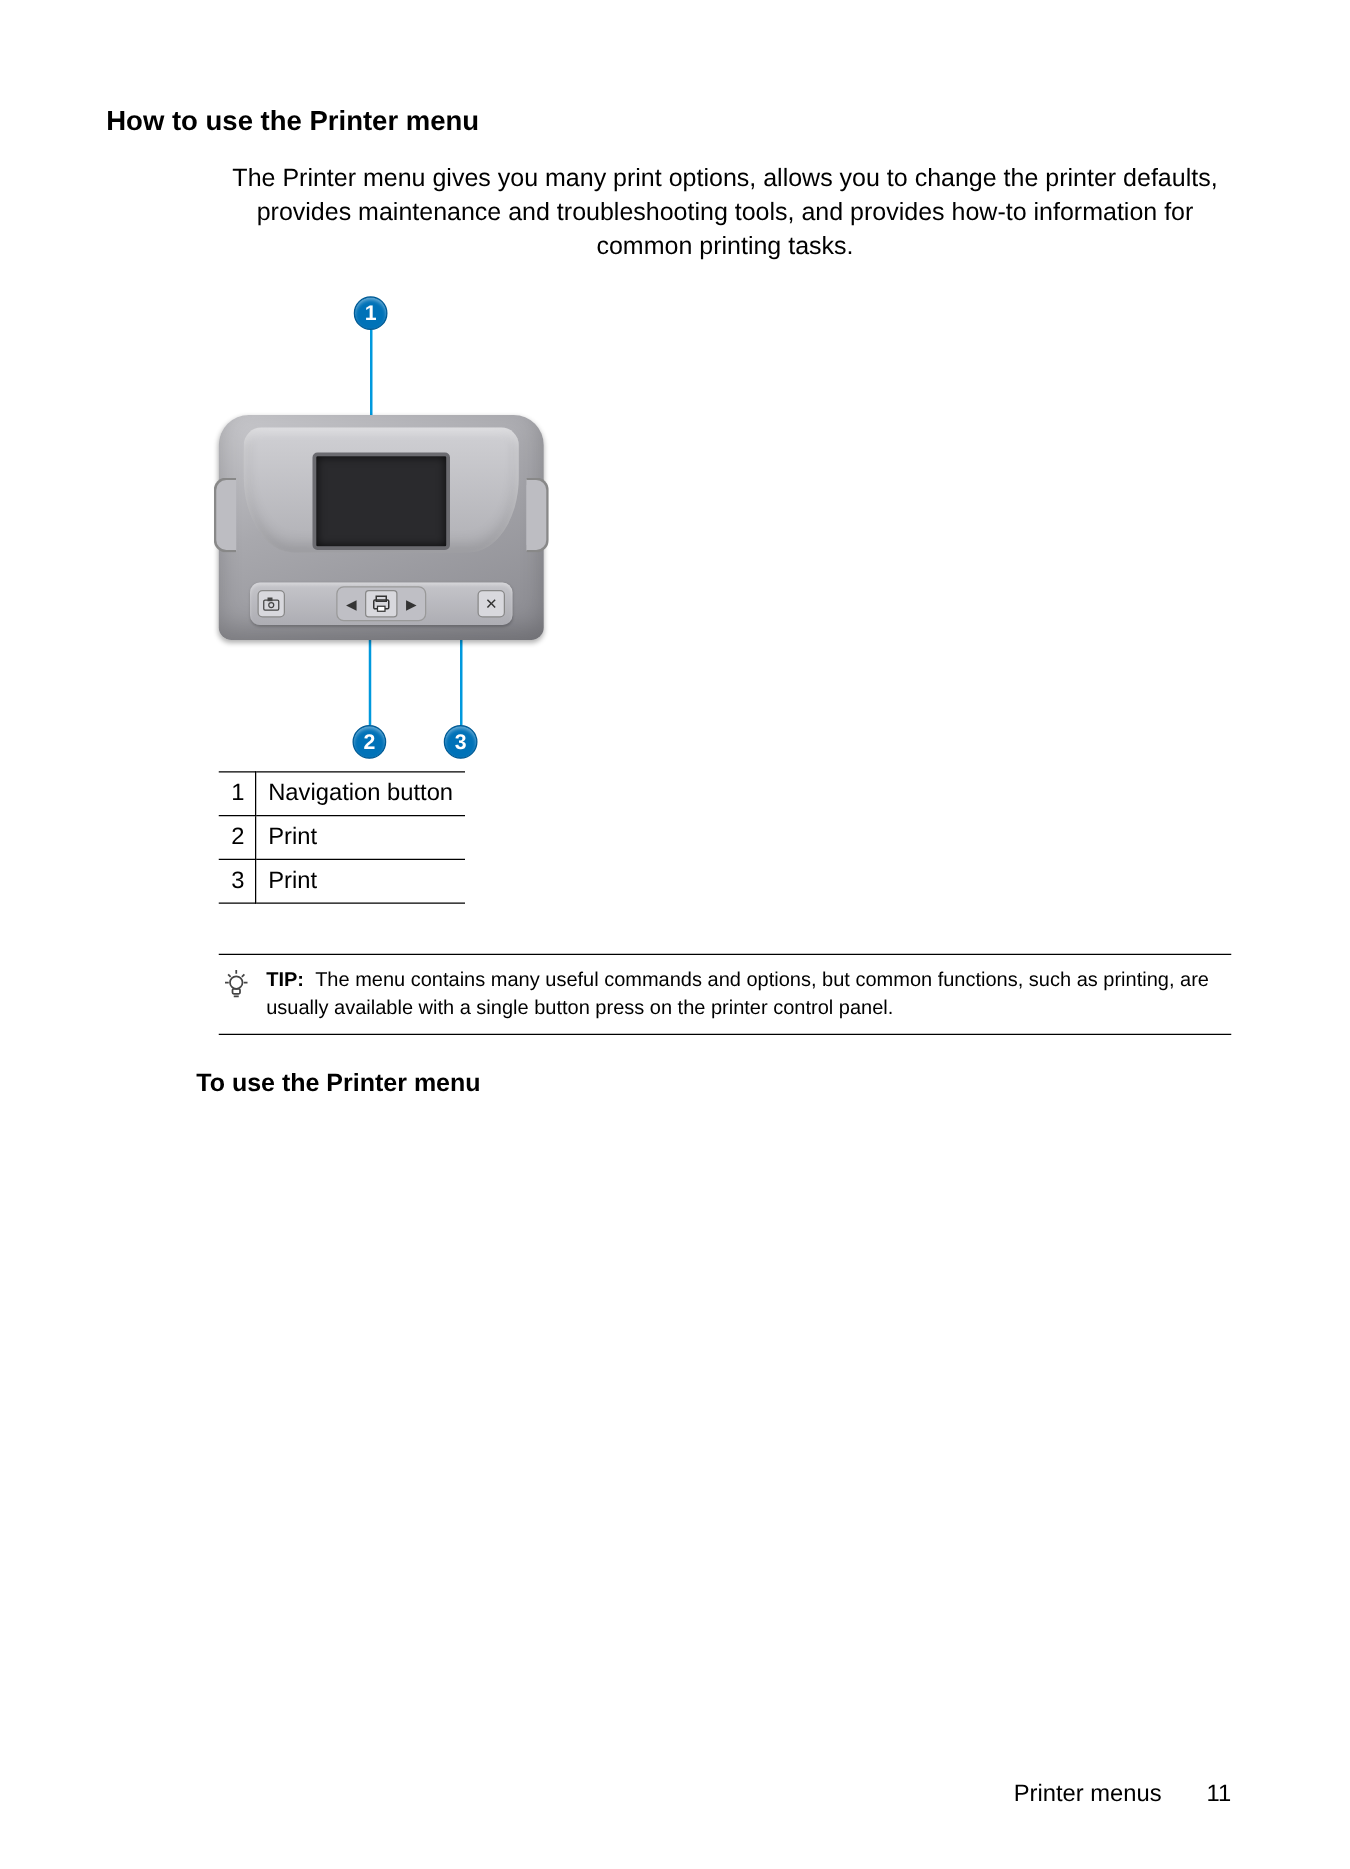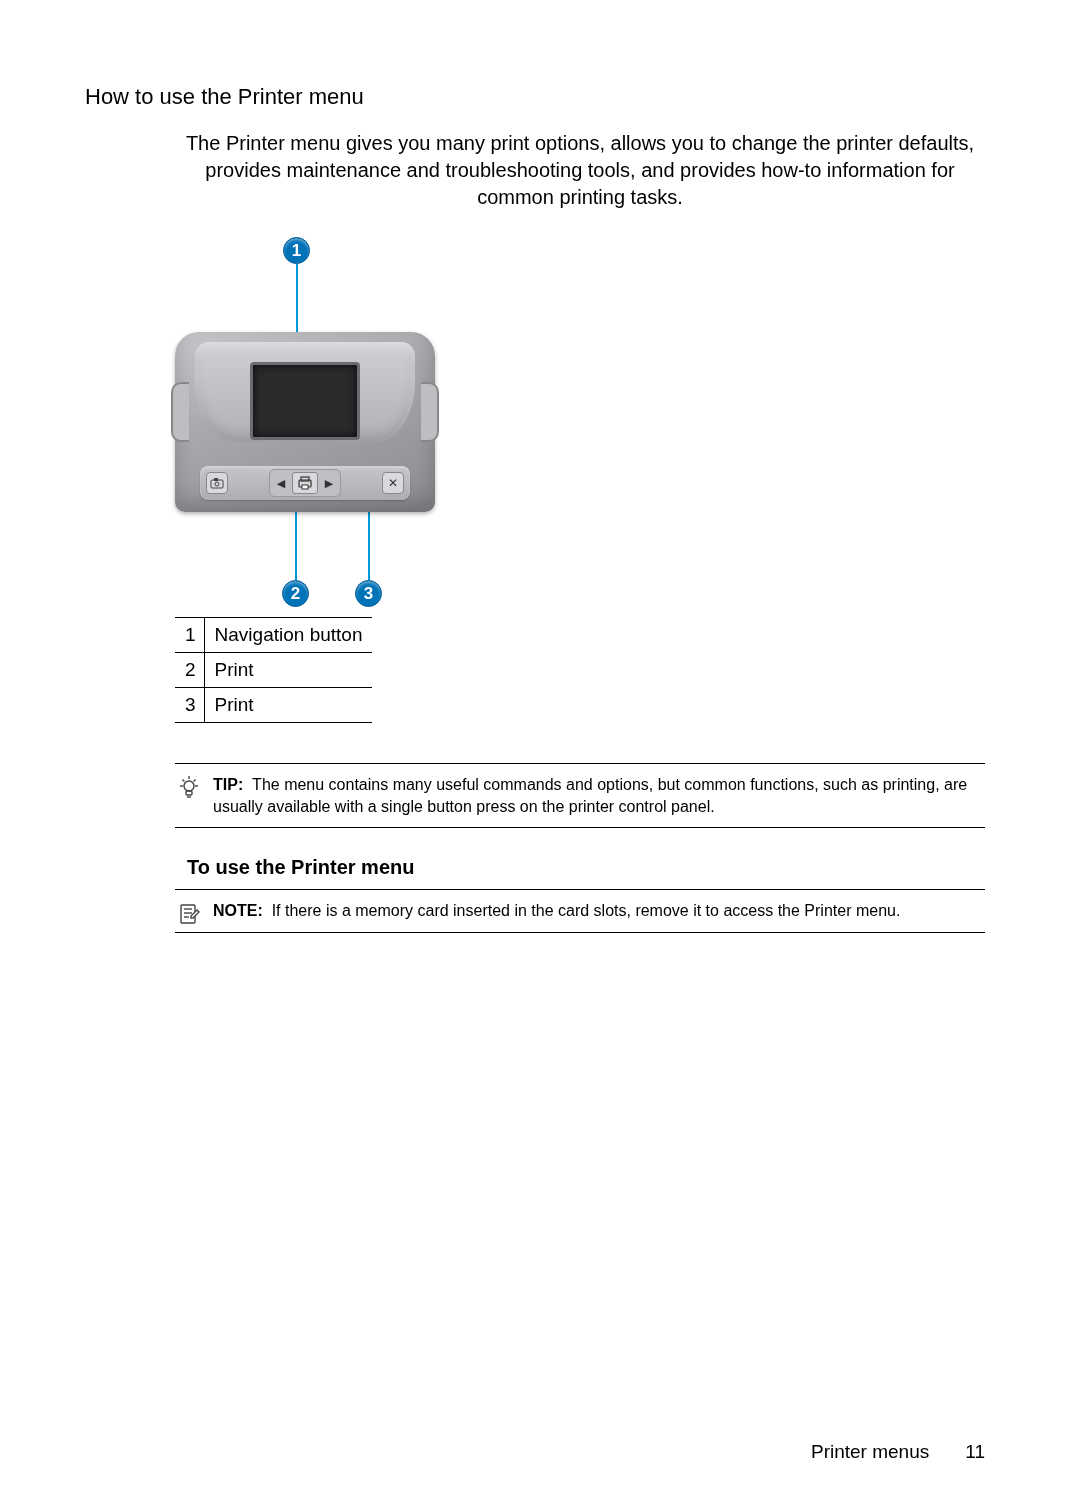--- a/index.html
+++ b/index.html
@@ -9,21 +9,21 @@
     background: #ffffff;
     font-family: Arial, Helvetica, sans-serif;
     color: #000;
     position: relative;
   }
   .page {
     padding: 84px 95px 0 85px;
   }
   .section-heading {
     font-size: 22px;
-    font-weight: normal;
+    font-weight: bold;
     margin-bottom: 20px;
     margin-left: 0;
   }
   .intro-para {
     font-size: 20px;
     line-height: 1.35;
     margin-left: 90px;
     margin-bottom: 26px;
     text-align: center;
   }
@@ -183,28 +183,28 @@
     left: 0;
     top: 10px;
     width: 28px;
     height: 28px;
     display: flex;
     align-items: center;
     justify-content: center;
     color: #555;
   }
   .subheading {
-    margin-left: 102px;
+    margin-left: 72px;
     font-size: 20px;
     font-weight: bold;
     margin-bottom: 10px;
   }
   .footer {
     position: absolute;
-    bottom: 32px;
+    bottom: 48px;
     right: 95px;
     font-size: 19px;
     display: flex;
     gap: 36px;
     align-items: baseline;
   }
 </style>
 </head>
 <body>
 
@@ -281,32 +281,18 @@
         <line x1="10" y1="22" x2="14" y2="22"></line>
       </svg>
     </div>
     <p class="box-text">
       <span class="box-label">TIP:</span>&nbsp;&nbsp;<span>The menu contains many useful commands and options, but common functions, such as printing, are usually available with a single button press on the printer control panel.</span>
     </p>
   </div>
 
   <h3 class="subheading">To use the Printer menu</h3>
 
-  <div class="callout-box">
-    <div class="callout-icon">
-      <svg width="24" height="24" viewBox="0 0 24 24" fill="none" stroke="#444" stroke-width="1.4">
-        <rect x="4" y="3" width="14" height="18" rx="1"></rect>
-        <line x1="7" y1="7" x2="15" y2="7"></line>
-        <line x1="7" y1="11" x2="15" y2="11"></line>
-        <line x1="7" y1="15" x2="12" y2="15"></line>
-        <path d="M14 14 L20 8 L22 10 L16 16 L14 16 Z" fill="#fff"></path>
-      </svg>
-    </div>
-    <p class="box-text">
-      <span class="box-label">NOTE:</span>&nbsp;&nbsp;<span>If there is a memory card inserted in the card slots, remove it to access the Printer menu.</span>
-    </p>
-  </div>
 </div>
 
 <div class="footer">
   <span>Printer menus</span>
   <span>11</span>
 </div>
 
 </body></html>

